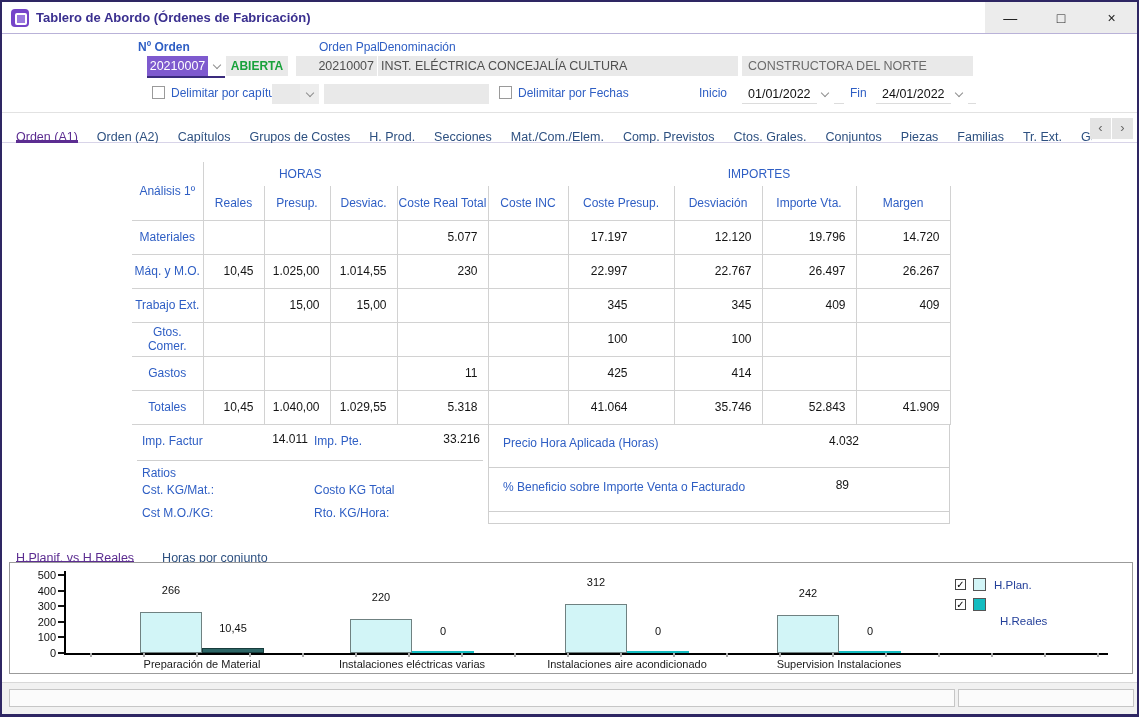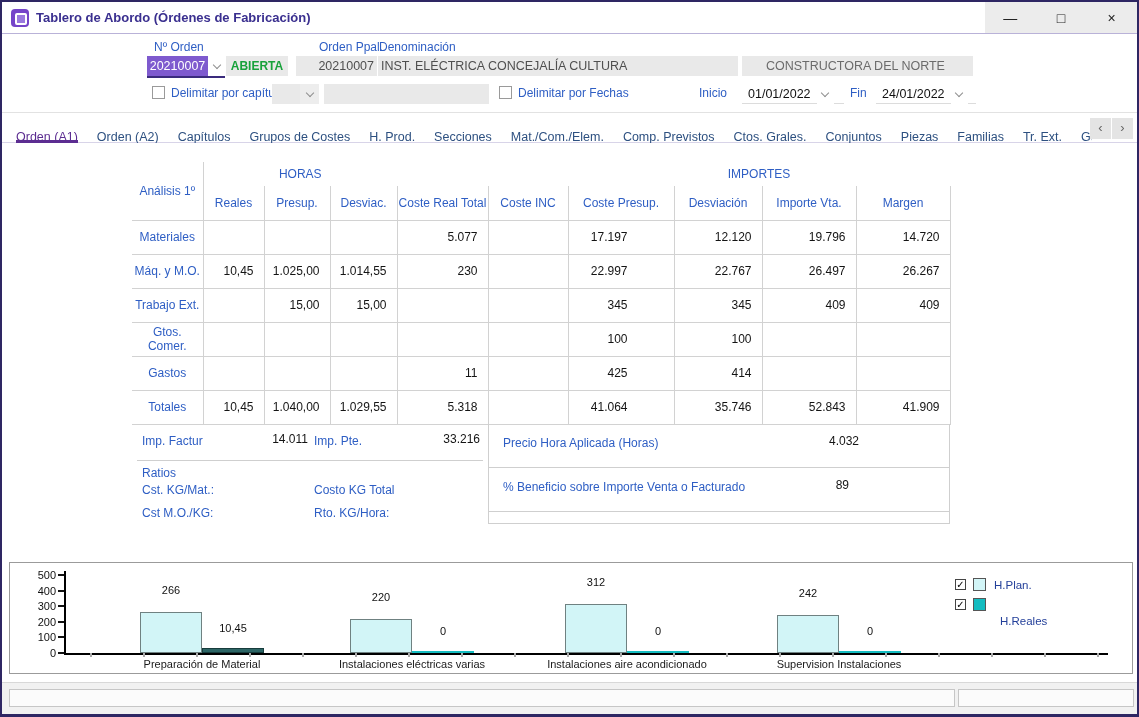--- a/index.html
+++ b/index.html
@@ -19,21 +19,21 @@
   
   .flabel { position:absolute; font-size:12px; color:#2e5ec4; white-space:nowrap; }
   .gfield { position:absolute; height:20px; background:#e9e9e9; font-size:12.5px; color:#6b6b6b; line-height:20px; white-space:nowrap; overflow:hidden; }
   #order-combo-wrap { position:absolute; left:145px; top:54px; width:78px; height:22px; border-bottom:2px solid #3a2b7d; display:flex; }
   #order-combo { width:61px; height:20px; background:#7e5ace; color:#fff; font-size:12.5px; text-align:center; line-height:20px; }
   .chev-box { width:17px; height:20px; background:#fff; display:flex; align-items:center; justify-content:center; }
   .chev { width:6px; height:6px; border-right:1.6px solid #8f8f8f; border-bottom:1.6px solid #8f8f8f; transform:rotate(45deg); margin-top:-3px; }
   #order-status { left:224px; top:54px; width:62px; color:#18a23b; font-weight:bold; text-align:center; font-size:12px; }
   #ordenppal-val { left:294px; top:54px; width:81px; text-align:right; padding-right:3px; color:#4f4f4f; }
   #denom-val { left:376px; top:54px; width:360px; padding-left:3px; color:#4f4f4f; }
-  #client-val { left:740px; top:54px; width:231px; padding-left:24px; color:#6b6b6b; }
+  #client-val { left:740px; top:54px; width:231px; padding-left:6px; color:#6b6b6b; }
   .cbx { position:absolute; width:13px; height:13px; background:#fff; border:1px solid #9a9a9a; }
   #cap-combo { left:270px; top:82px; width:28px; }
   #cap-chev { position:absolute; left:298px; top:82px; width:19px; height:20px; background:#ededed; display:flex; align-items:center; justify-content:center; }
   #cap-field { left:322px; top:82px; width:165px; }
   .datefield { position:absolute; top:82px; height:20px; background:#fff; border-bottom:1px solid #dcdcdc; font-size:12.5px; color:#111; line-height:20px; display:flex; }
   .datefield .dval { padding:0 6px; }
   #sep-form { position:absolute; left:0; top:110px; width:100%; height:1px; background:#e2e2e2; }
   
   #tabbar { position:absolute; left:0; top:112px; width:100%; height:29px; border-bottom:1px solid #d8d4e8; }
   #tabs-strip { position:absolute; left:14px; top:0; width:1076px; height:29px; display:flex; gap:19px; overflow:hidden; }
@@ -83,21 +83,21 @@
   <div id="titlebar">
     <div id="app-icon"></div>
     <div id="title-text">Tablero de Abordo (Órdenes de Fabricación)</div>
     <div id="win-controls">
       <div class="wc-btn">—</div>
       <div class="wc-btn">□</div>
       <div class="wc-btn">×</div>
     </div>
   </div>
 
-  <div class="flabel" style="left:152px; top:38px;">Nº Orden</div>
+  <div class="flabel" style="left:136px; top:38px;font-weight:bold;">Nº Orden</div>
   <div class="flabel" style="left:298px; top:38px;margin-left:19px;">Orden Ppal.</div>
   <div class="flabel" style="left:377px; top:38px;">Denominación</div>
 
   <div id="order-combo-wrap">
     <div id="order-combo">20210007</div>
     <div class="chev-box">
         <span class="chev"></span>
       </div>
   </div>
   <div class="gfield" id="order-status">ABIERTA</div>
@@ -273,20 +273,24 @@
     <div class="rp-row">
       <div class="sum-lbl" style="left:14px; top:12px;">Precio Hora Aplicada (Horas)</div>
       <div class="sum-val" style="left:270px; top:10px; width:100px;">4.032</div>
     </div>
     <div class="rp-row">
       <div class="sum-lbl" style="left:14px; top:12px;">% Beneficio sobre Importe Venta o Facturado</div>
       <div class="sum-val" style="left:280px; top:10px; width:80px;">89</div>
     </div>
   </div>
 
+  <div id="btabbar">
+      <div class="tab active">H.Planif. vs H.Reales</div>
+      <div class="tab">Horas por conjunto</div>
+    </div>
 
   <div id="chart-panel">
     <div id="plot">
       <div id="yaxis"></div>
       <div id="xaxis"></div>
     <div class="ytick-lbl" style="left: 16px; top: 84px;">0</div>
         <div class="ytick-mark" style="left: 48px; top: 89px;"></div>
         <div class="ytick-lbl" style="left: 16px; top: 68.4px;">100</div>
         <div class="ytick-mark" style="left: 48px; top: 73.4px;"></div>
         <div class="ytick-lbl" style="left: 16px; top: 52.8px;">200</div>

